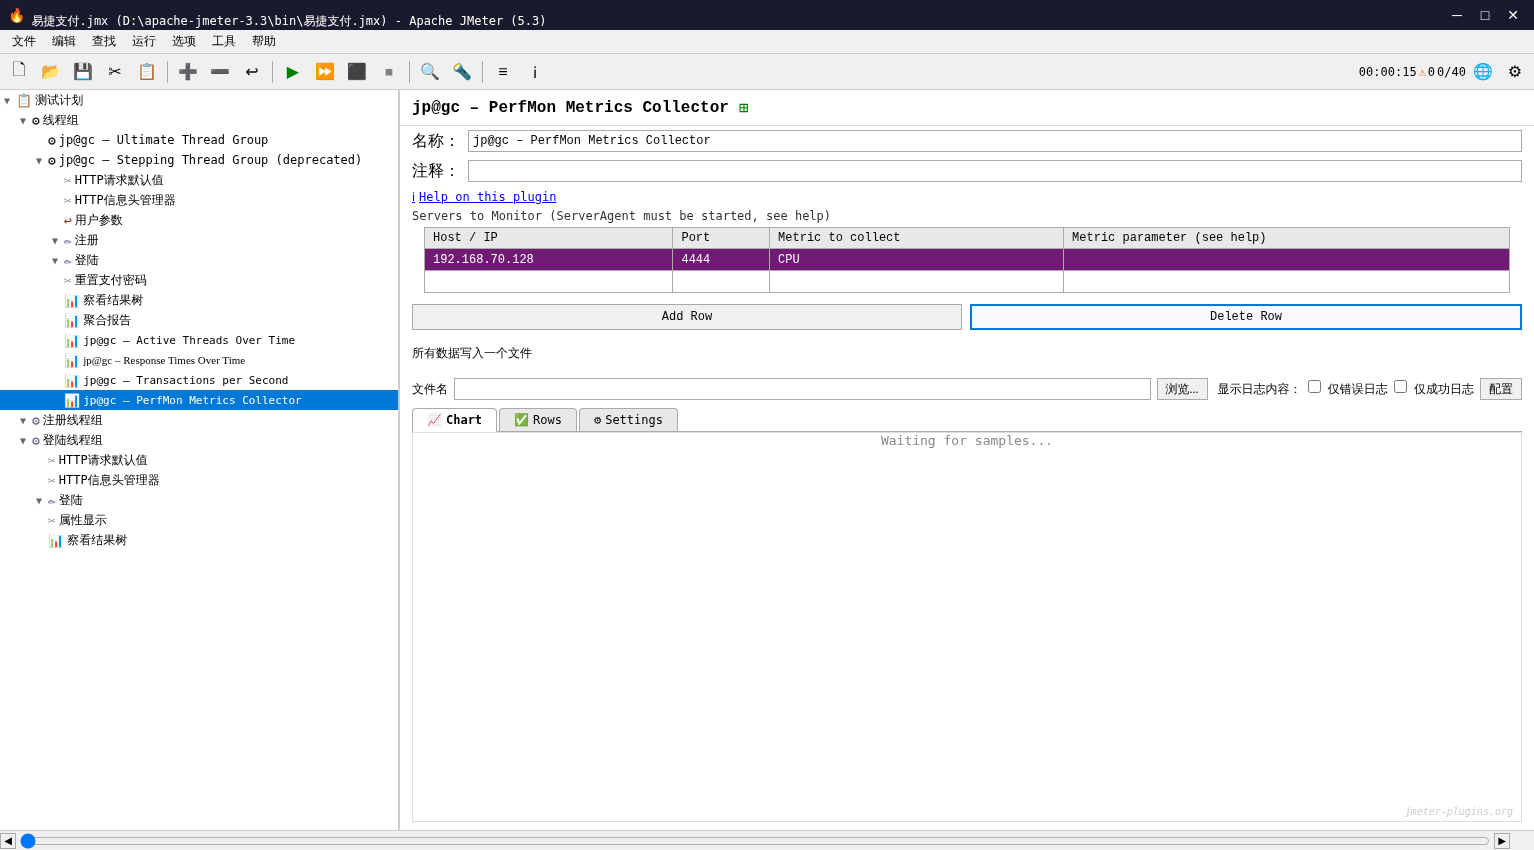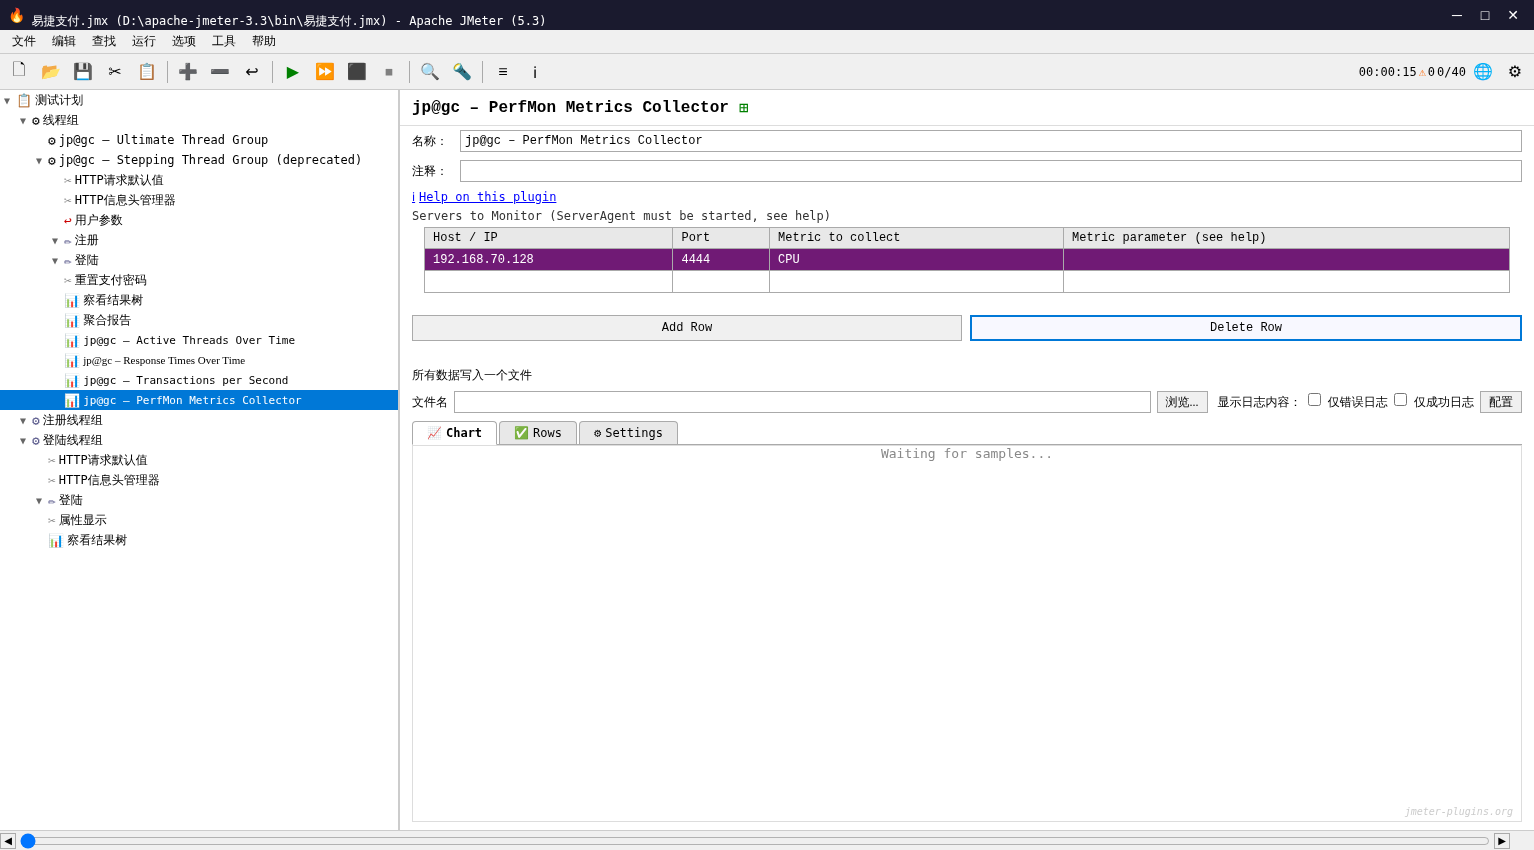--- a/index.html
+++ b/index.html
@@ -124,21 +124,21 @@
     }
 
     
     .form-row {
       display: flex;
       align-items: center;
       padding: 4px 12px;
       gap: 8px;
     }
     .form-label {
-      font-size: 12px;
+      font-size: 16px;
       min-width: 40px;
     }
     .form-input {
       flex: 1;
       height: 22px;
       border: 1px solid #aaa;
       padding: 0 4px;
       font-size: 12px;
       font-family: 'Courier New', monospace;
     }
@@ -185,21 +185,21 @@
       height: 22px;
     }
     .monitor-table tr.selected td {
       background: #701a75;
       color: #fff;
     }
 
     
     .table-buttons {
       display: flex;
-      margin: 22px 12px;
+      margin: 11px 12px;
       gap: 8px;
     }
     .tbl-btn {
       flex: 1;
       height: 26px;
       border: 1px solid #aaa;
       background: #f0f0f0;
       cursor: pointer;
       font-size: 12px;
       font-family: 'Courier New', monospace;
@@ -570,21 +570,21 @@
         </tbody>
       </table>
     </div>
 
     <div class="table-buttons">
       <button class="tbl-btn">Add Row</button>
       <button class="tbl-btn delete">Delete Row</button>
     </div>
 
     <div class="file-section">
-      <div style="font-size:12px;margin-bottom:7px;">所有数据写入一个文件</div>
+      <div style="font-size:12px;margin-bottom:16px;">所有数据写入一个文件</div>
       <div class="file-row">
         <span class="file-label">文件名</span>
         <input class="file-input" type="text" style="">
         <button class="file-btn">浏览...</button>
         <span style="font-size:12px;margin-left:4px;">显示日志内容：</span>
         <label>
           <input type="checkbox" style="">
           <span>仅错误日志</span>
         </label>
         <label>

